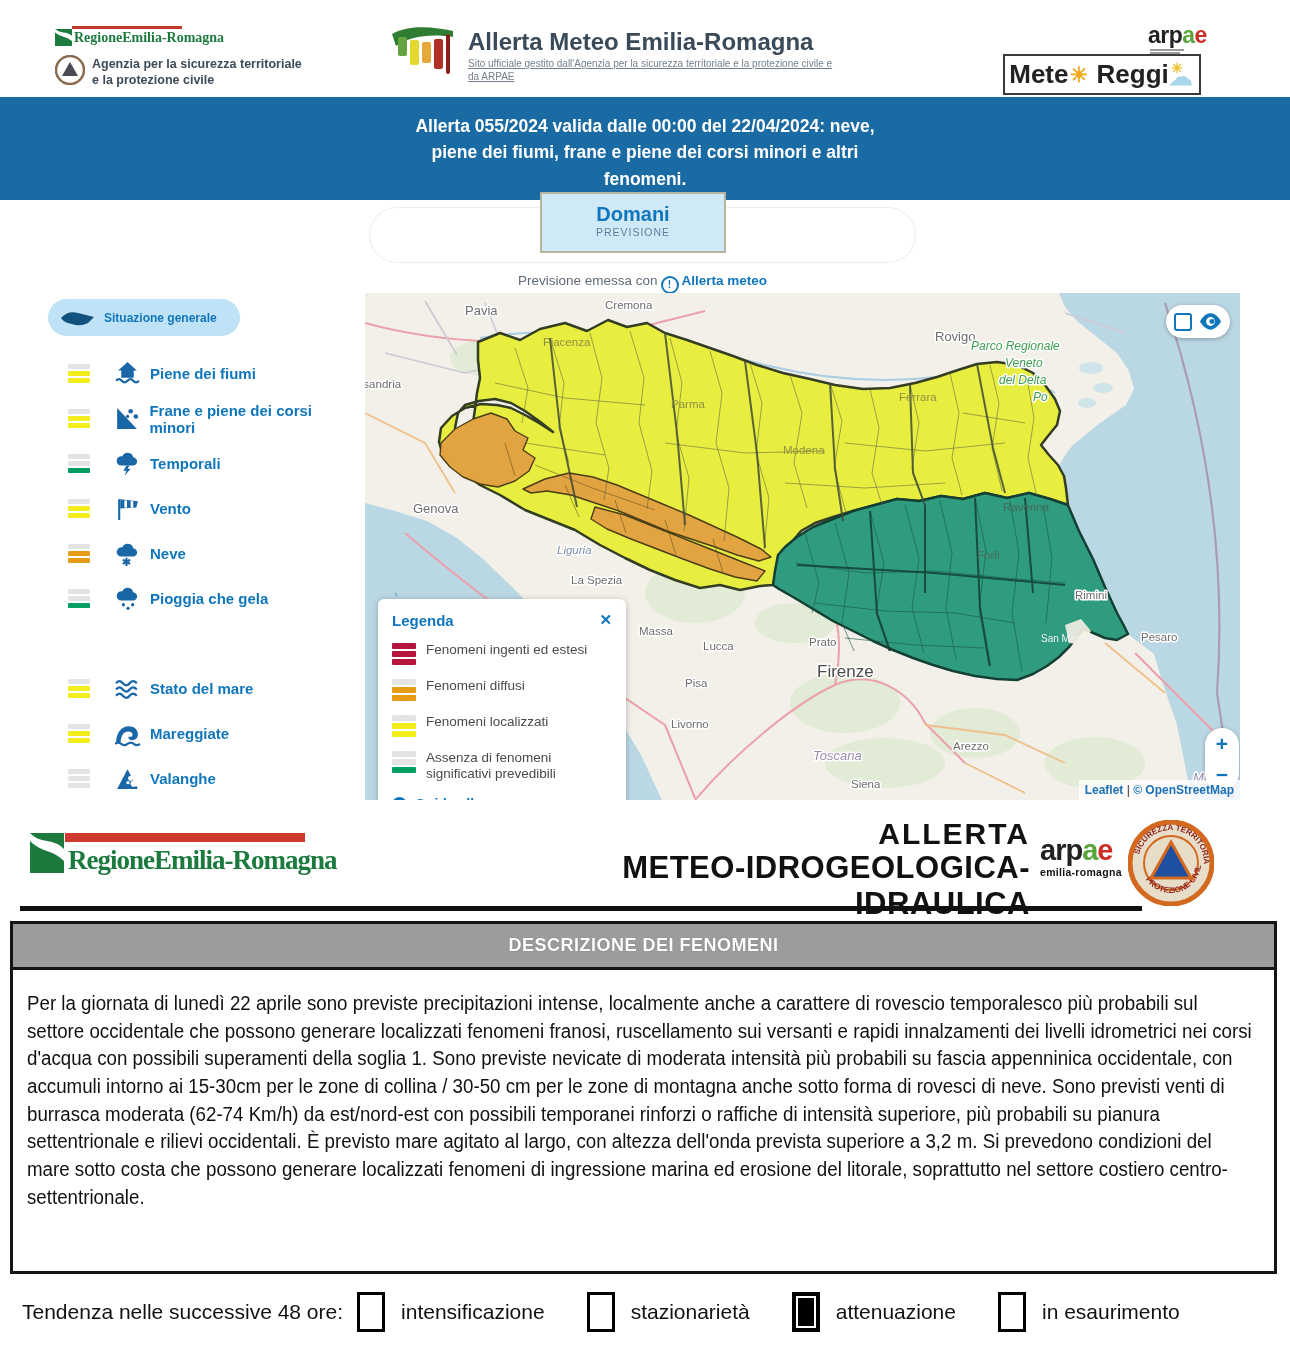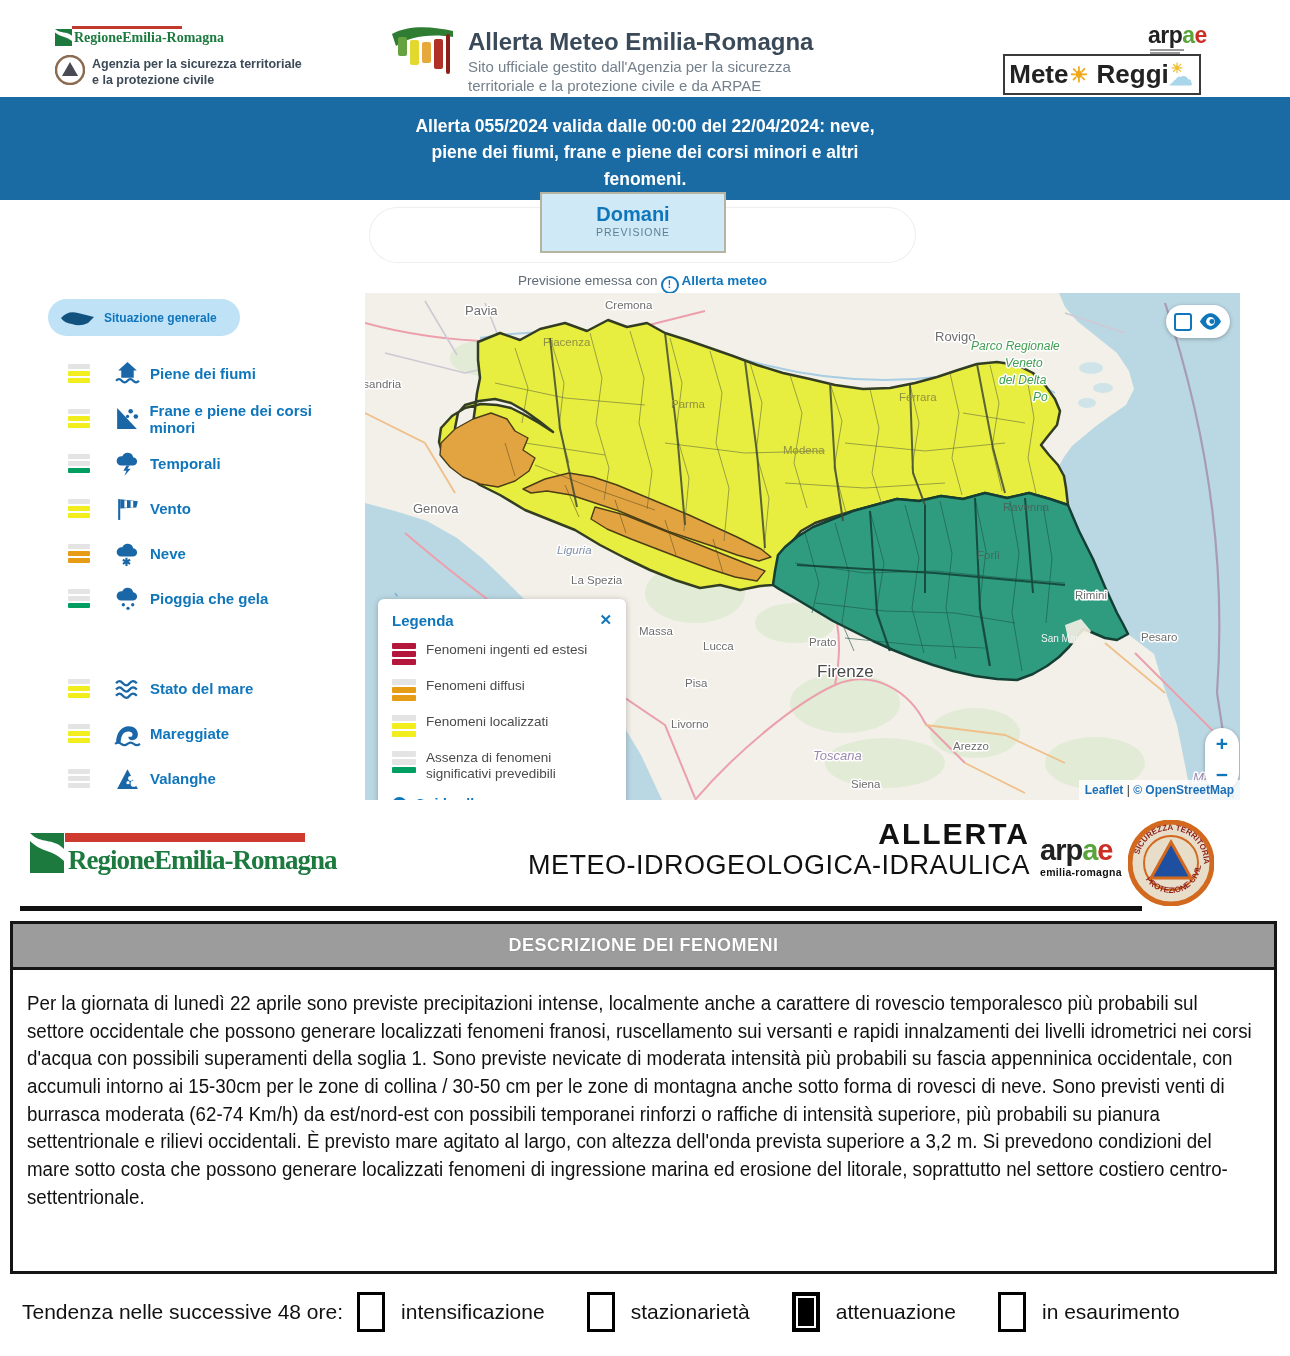--- a/index.html
+++ b/index.html
@@ -7,21 +7,21 @@
   .abs{position:absolute;}
 
   
   .rer-small-red{left:72px;top:26px;width:110px;height:3px;background:#c0392b;}
   .rer-small-flag{left:55px;top:29px;width:17px;height:17px;}
   .rer-small-text{left:74px;top:30px;font-family:"Liberation Serif",serif;font-weight:bold;font-size:14px;color:#1c7a3f;}
   .agz-logo{left:55px;top:55px;}
   .agz-text{left:92px;top:57px;font-size:12.5px;font-weight:bold;color:#3d4a57;line-height:1.25;}
   .site-logo{left:390px;top:22px;}
   .site-title{left:468px;top:28px;font-size:24px;font-weight:bold;color:#3a4a59;}
-  .site-sub{left:468px;top:58px;width:372px;font-size:15px;color:#74808c;line-height:1.25;}
+  .site-sub{left:468px;top:58px;width:372px;font-size:10px;color:#74808c;line-height:1.25;text-decoration:underline;}
   .arpae-sm{left:1148px;top:24px;font-weight:bold;font-size:23px;letter-spacing:-0.5px;line-height:1;}
   .arpae-sm .tag{display:block;margin-top:2px;}
   .arpae-sm .tag i{display:block;height:2px;background:#9a9a9a;margin:1px 0 0 2px;}
   .mr-box{left:1003px;top:54px;width:194px;height:37px;border:2px solid #3a3a3a;background:#fff;display:flex;align-items:center;justify-content:center;font-weight:bold;font-size:26px;color:#222;}
   .mr-sun{color:#f0a818;font-size:21px;margin:0 1px;}
   .mr-cloud{position:relative;width:26px;height:24px;display:inline-block;}
   .mr-cloud .s{position:absolute;left:2px;top:-3px;color:#f0c030;font-size:14px;}
   .mr-cloud .c{position:absolute;left:0;top:0px;color:#a9d6ea;font-size:24px;}
 
   
@@ -81,21 +81,21 @@
   .zoom-pill span{cursor:pointer;line-height:1;}
   .attrib{right:0;bottom:0;background:rgba(255,255,255,.8);padding:3px 6px;font-size:12px;color:#1c70b8;}
   .attrib .sep{color:#333;}
 
   
   .rer-big-flag{left:30px;top:833px;width:34px;height:40px;}
   .rer-big-red{left:65px;top:833px;width:240px;height:9px;background:#cf3a2e;}
   .rer-big-text{left:68px;top:845px;font-family:"Liberation Serif",serif;font-weight:bold;font-size:27px;color:#1c7a3f;letter-spacing:-1px;}
   .doc-title{left:480px;top:818px;width:550px;text-align:right;color:#111;}
   .doc-title .l1{font-size:30px;font-weight:800;letter-spacing:2px;line-height:1.05;}
-  .doc-title .l2{font-size:27px;font-weight:normal;letter-spacing:0.5px;}
+  .doc-title .l2{font-size:31px;font-weight:bold;letter-spacing:0.5px;}
   .arpae-big{left:1040px;top:836px;font-weight:bold;font-size:29px;letter-spacing:-1px;line-height:1;}
   .arpae-big .sub{display:block;font-size:10.5px;letter-spacing:0.3px;color:#111;margin-top:2px;}
   .a-blk{color:#222;} .a-grn{color:#5aa43c;} .a-red{color:#cc2e25;}
   .pc-logo{left:1128px;top:820px;}
   .divider{left:20px;top:906px;width:1122px;height:5px;background:#111;}
   .desc-box{left:10px;top:921px;width:1267px;height:353px;border:3px solid #151515;box-sizing:border-box;background:#fff;}
   .desc-head{height:43px;background:#9c9c9c;border-bottom:3px solid #151515;display:flex;align-items:center;justify-content:center;}
   .desc-head span{color:#fff;font-weight:bold;font-size:18px;letter-spacing:0.5px;text-shadow:0 0 1px #666;}
   .desc-body{padding:20px 14px 0;}
   .desc-body p{margin:0;font-size:19.5px;line-height:1.42;color:#111;transform:scaleX(.96);transform-origin:0 0;width:104%;}

